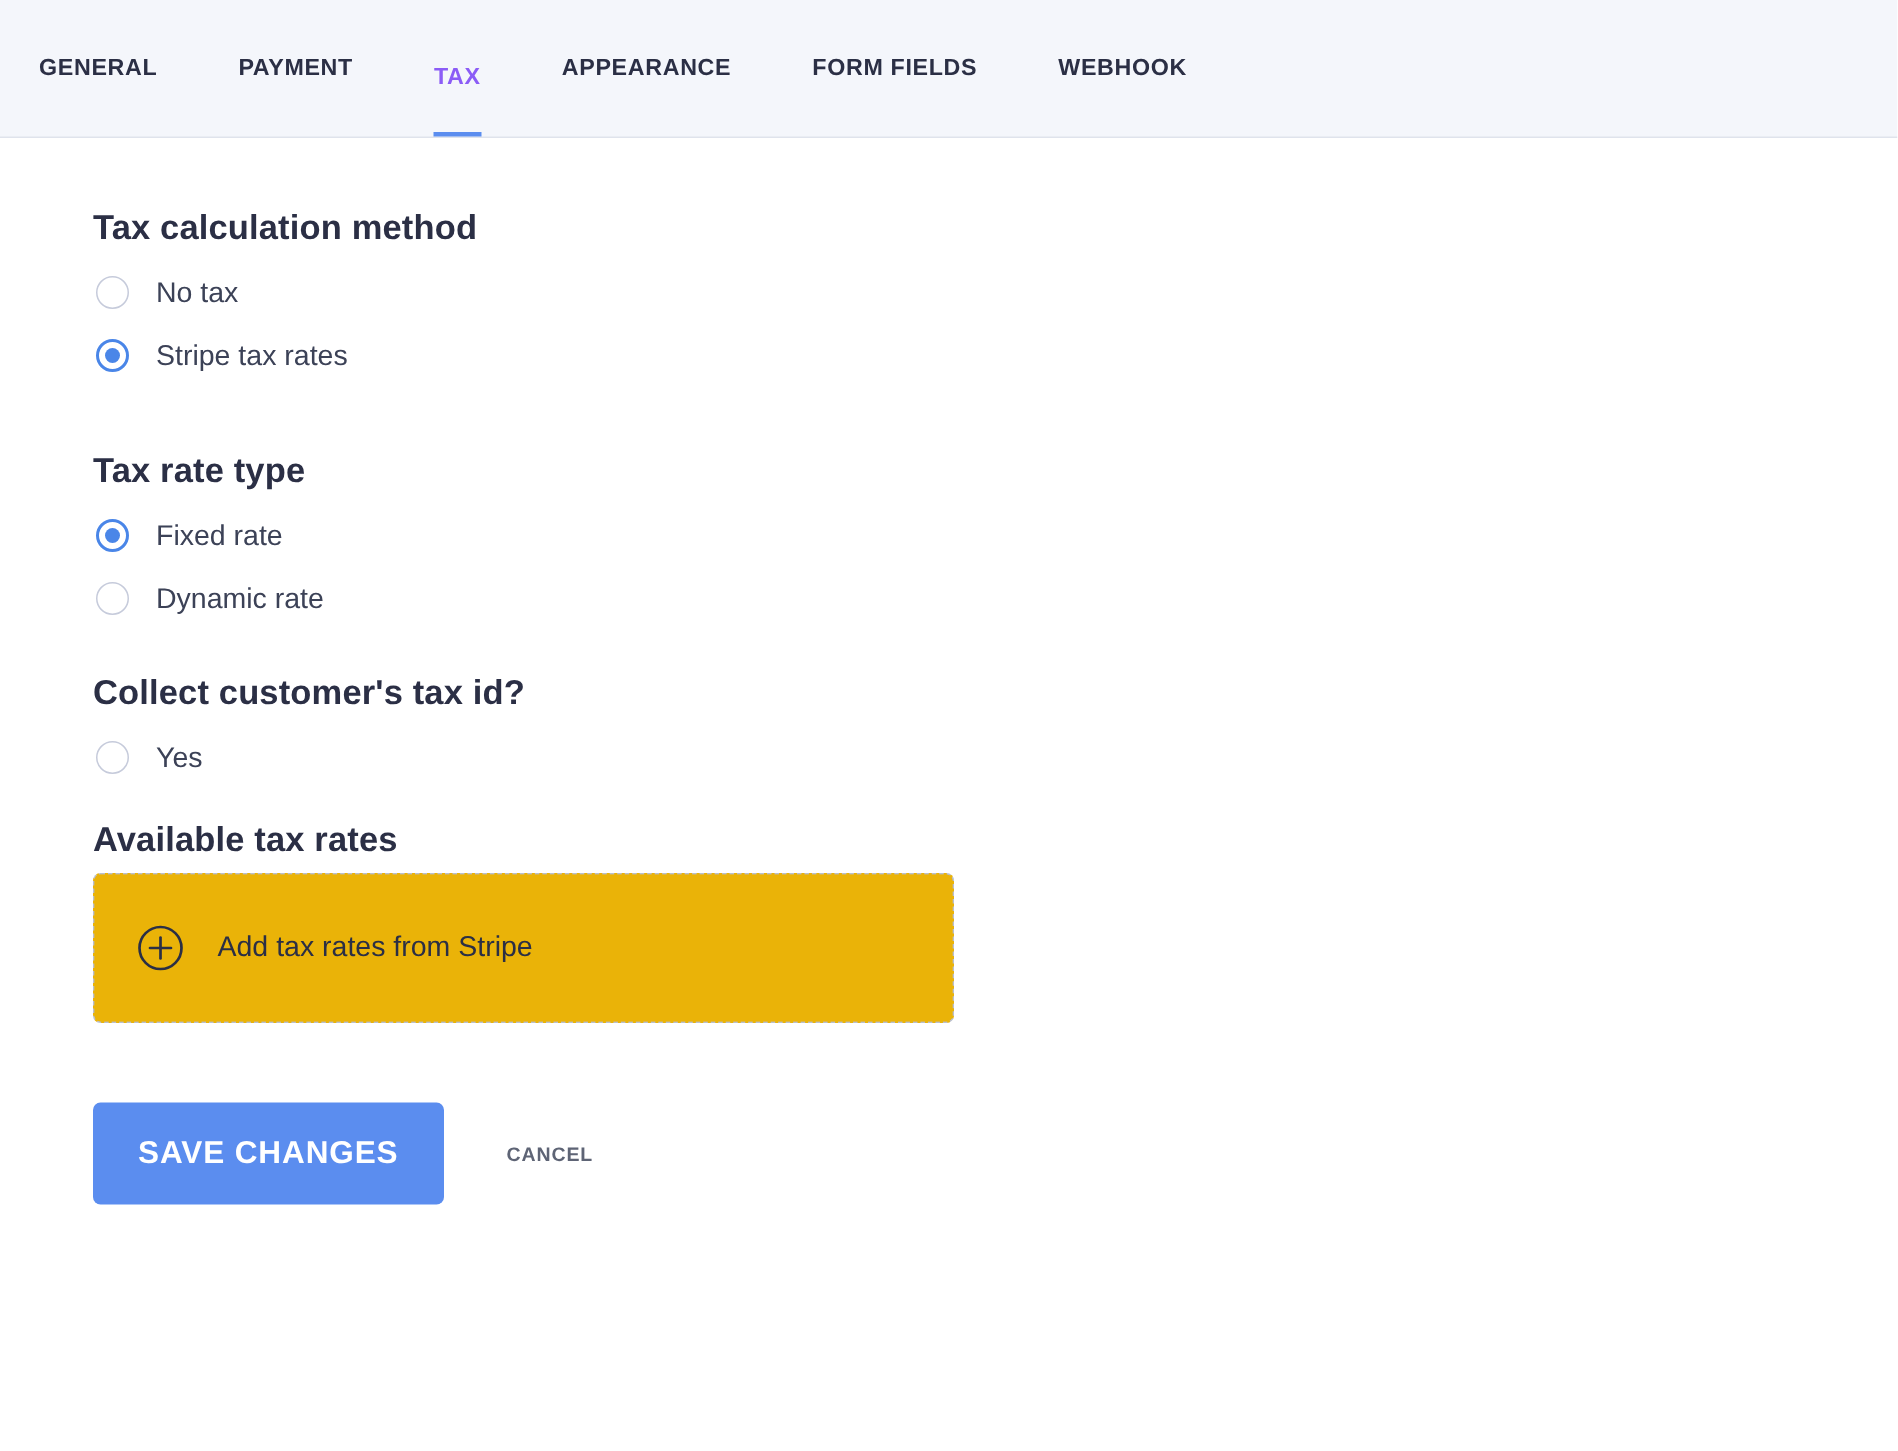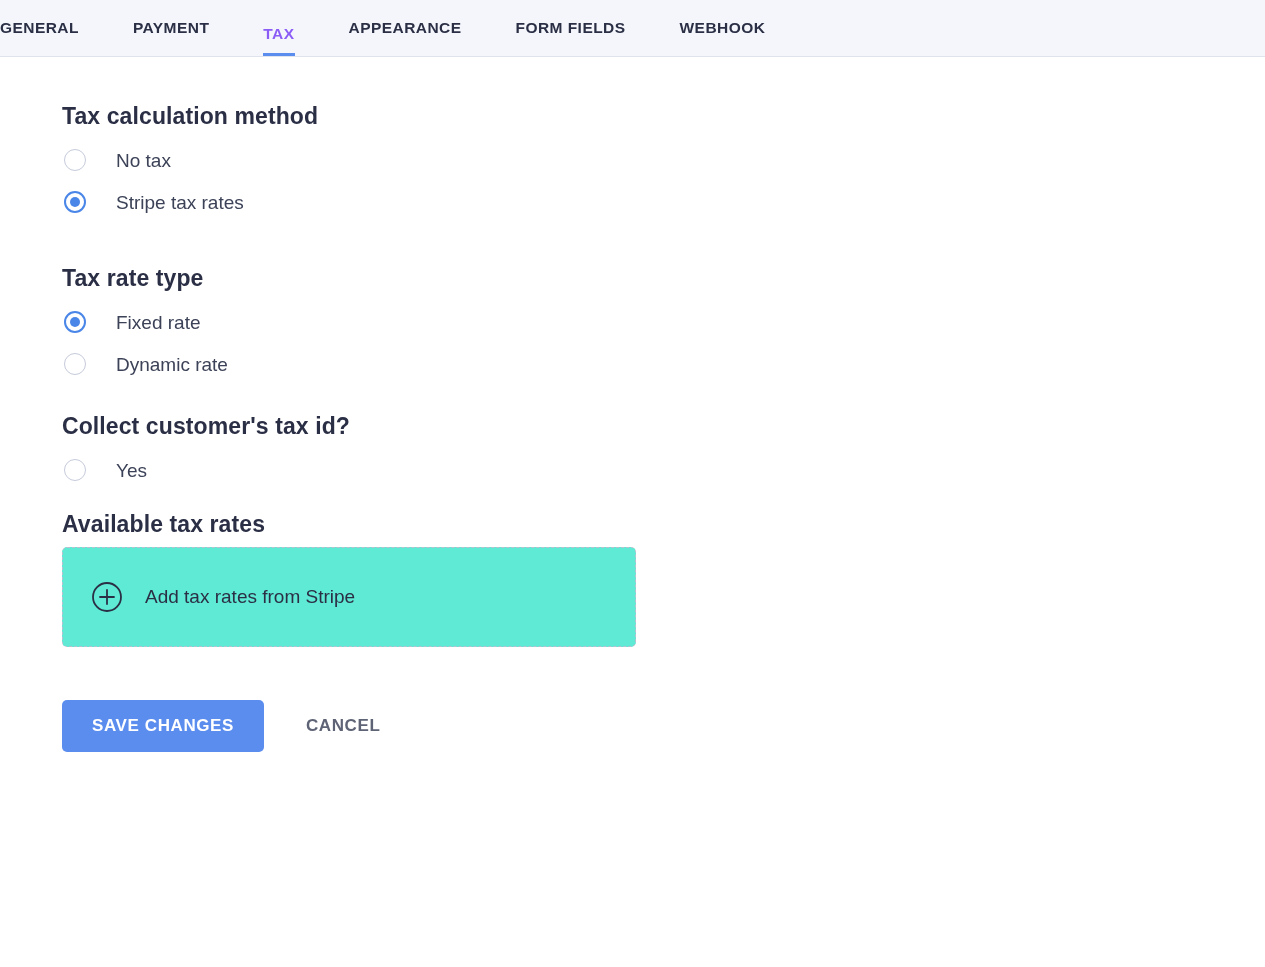--- a/index.html
+++ b/index.html
@@ -10,25 +10,26 @@
     width: 1265px;
     height: 967px;
     background: #ffffff;
     font-family: "Liberation Sans", sans-serif;
     -webkit-font-smoothing: antialiased;
     overflow: hidden;
   }
 
   
   .tabbar {
-    height: 57px;
+    height: 92px;
     background: #f4f6fb;
     border-bottom: 1px solid #dfe3ec;
     display: flex;
     align-items: stretch;
+    padding-left: 26px;
     box-sizing: border-box;
   }
   .tab {
     position: relative;
     display: flex;
     align-items: center;
     padding: 0 0 0 0;
     margin-right: 54px;
     font-size: 15.5px;
     font-weight: bold;
@@ -94,42 +95,42 @@
     top: 50%;
     left: 50%;
     transform: translate(-50%, -50%);
     width: 10px;
     height: 10px;
     border-radius: 50%;
     background: #4a86e8;
   }
 
   .radio-label {
-    margin-left: 30px;
+    margin-left: 18px;
     font-size: 19px;
     color: #3c4257;
     line-height: 1;
   }
 
   .group-gap-lg { height: 42px; }
   .group-gap-md { height: 28px; }
   .group-gap-sm { height: 20px; }
 
   
   .add-box {
     width: 574px;
     height: 100px;
     border: 1px dashed #b9bfcf;
     border-radius: 5px;
     display: flex;
     align-items: center;
     padding-left: 28px;
     box-sizing: border-box;
     cursor: pointer;
-    background: #5eead4;
+    background: #eab308;
   }
   .plus-icon {
     width: 32px;
     height: 32px;
     flex: 0 0 auto;
     display: block;
   }
   .add-box-label {
     margin-left: 22px;
     font-size: 19px;
@@ -140,34 +141,34 @@
   .actions {
     display: flex;
     align-items: center;
     margin-top: 53px;
   }
   .btn-primary {
     background: #5b8def;
     color: #ffffff;
     border: none;
     border-radius: 5px;
-    height: 52px;
+    height: 68px;
     padding: 0 30px;
     font-family: "Liberation Sans", sans-serif;
-    font-size: 17px;
+    font-size: 21px;
     font-weight: bold;
     letter-spacing: 0.6px;
     cursor: pointer;
   }
   .btn-text {
     background: transparent;
     border: none;
     color: #5e6475;
     font-family: "Liberation Sans", sans-serif;
-    font-size: 17px;
+    font-size: 13px;
     font-weight: bold;
     letter-spacing: 0.6px;
     margin-left: 42px;
     cursor: pointer;
     padding: 0;
   }
 </style>
 </head>
 <body>
 

